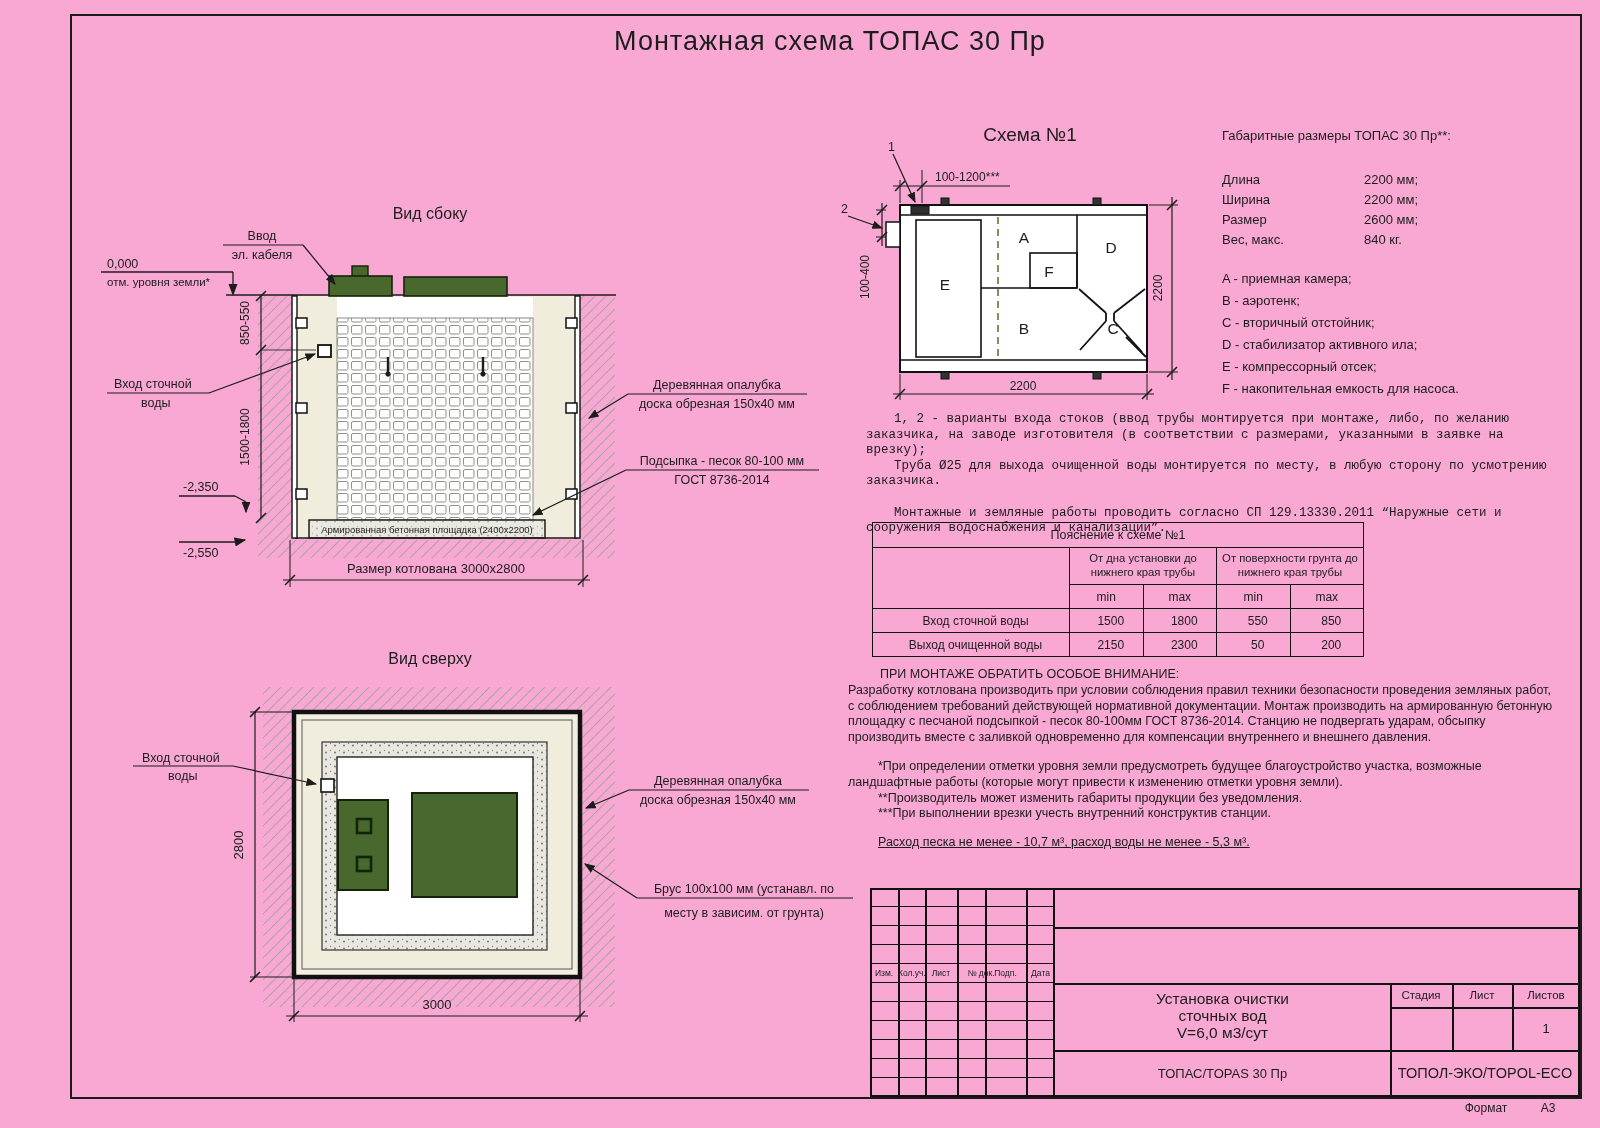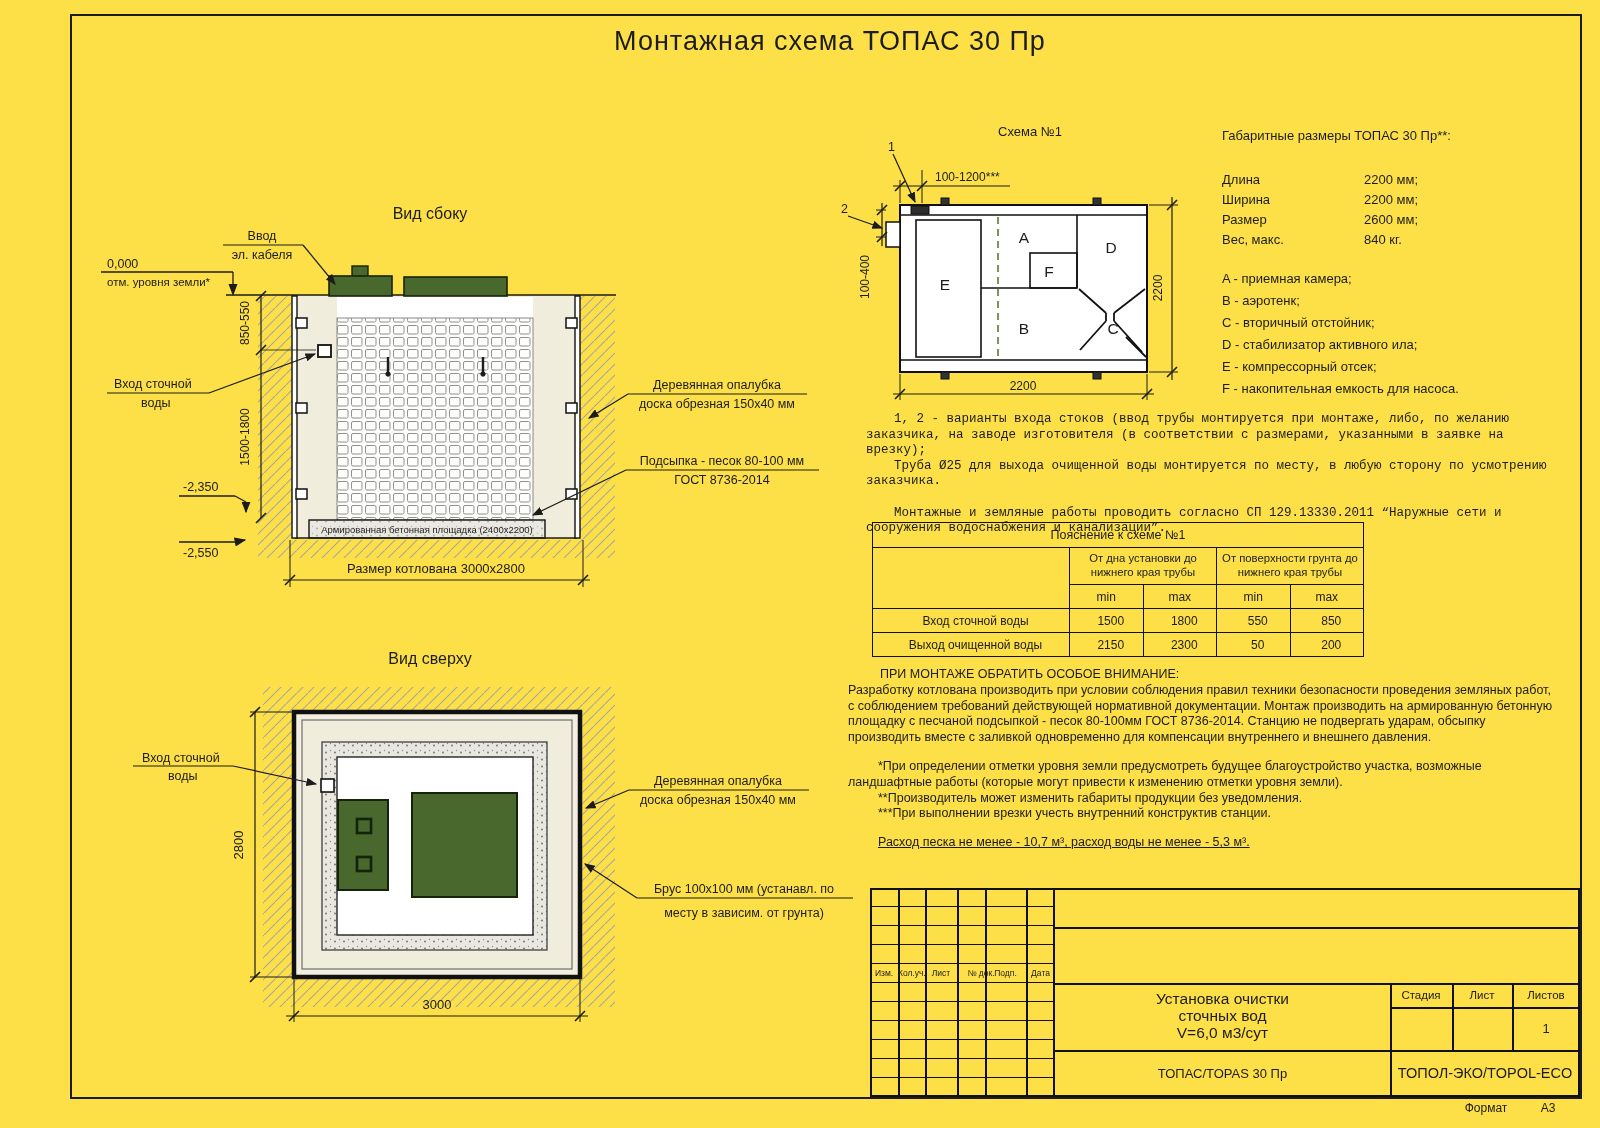--- a/index.html
+++ b/index.html
@@ -1,24 +1,24 @@
 <!DOCTYPE html>
 <html><head>
 <meta charset="utf-8">
 <style>
   html,body{margin:0;padding:0;background:#ffffff;}
-  #page{position:relative;width:1600px;height:1128px;background:#fde047;overflow:hidden;
+  #page{position:relative;width:1600px;height:1128px;background:#f9a8d4;overflow:hidden;
         font-family:"Liberation Sans",sans-serif;color:#1c1c1c;}
   .abs{position:absolute;}
   .frame{position:absolute;left:70px;top:14px;width:1512px;height:1085px;
          border:2.5px solid #1b1b1b;box-sizing:border-box;}
   .page-title{position:absolute;left:600px;top:26px;width:460px;text-align:center;
               font-size:27px;letter-spacing:1px;}
   .view-title{position:absolute;font-size:16px;text-align:center;width:160px;}
-  .schema-title{position:absolute;left:960px;top:124px;width:140px;text-align:center;font-size:13px;}
+  .schema-title{position:absolute;left:960px;top:124px;width:140px;text-align:center;font-size:19px;}
   svg text{font-family:"Liberation Sans",sans-serif;fill:#1c1c1c;}
   
   .specs{position:absolute;left:1222px;top:128px;width:336px;font-size:13px;}
   .specs-title{margin:0 0 0 0;}
   .spec-rows{position:absolute;top:42px;left:0;width:336px;}
   .spec-row{height:20px;line-height:20px;}
   .spec-label{display:inline-block;width:142px;}
   .legend{position:absolute;top:140px;left:0;width:336px;line-height:22px;}
   
   .notes{position:absolute;left:866px;top:412px;width:692px;font-size:12.5px;line-height:15.5px;}

